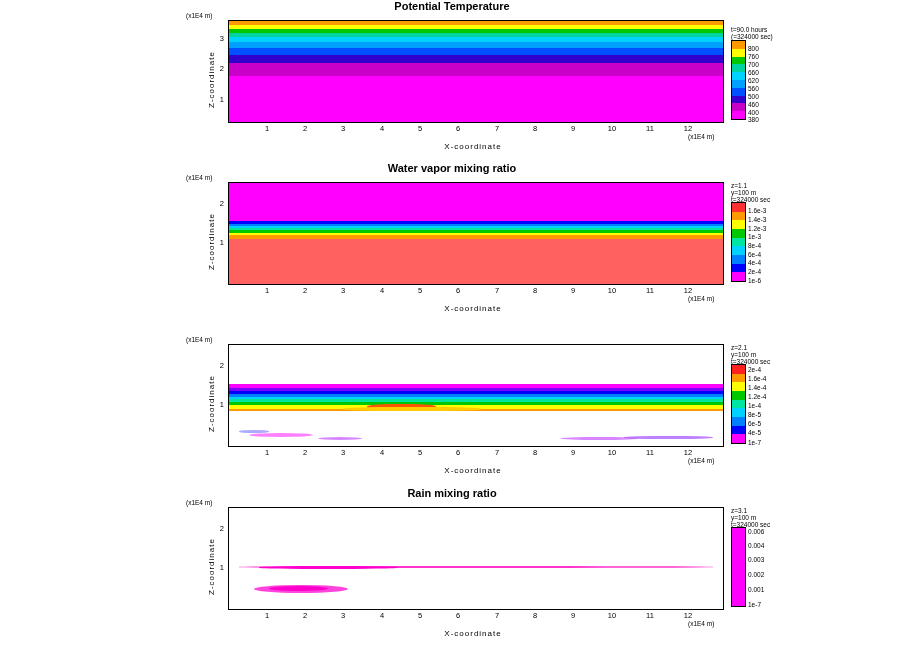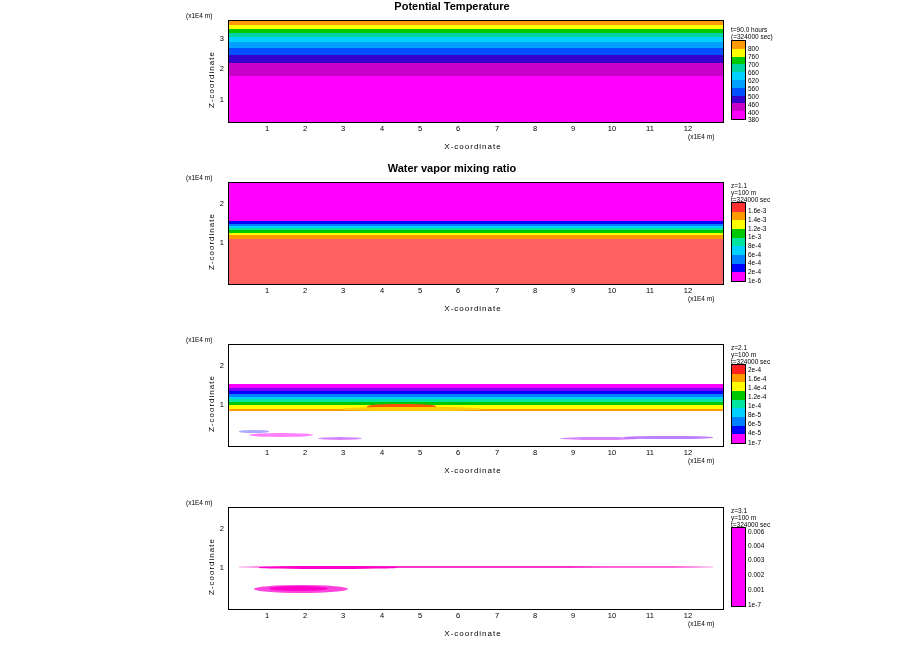--- a/index.html
+++ b/index.html
@@ -218,20 +218,21 @@
   <div class="clab" style="left:748px;top:63px;">1.4e-4</div>
   <div class="clab" style="left:748px;top:72px;">1.2e-4</div>
   <div class="clab" style="left:748px;top:81px;">1e-4</div>
   <div class="clab" style="left:748px;top:90px;">8e-5</div>
   <div class="clab" style="left:748px;top:99px;">6e-5</div>
   <div class="clab" style="left:748px;top:108px;">4e-5</div>
   <div class="clab" style="left:748px;top:118px;">1e-7</div>
 </div>
 
 <div class="panel" style="top:487px;height:160px;">
+  <div class="title" style="top:0px;">Rain mixing ratio</div>
   <div class="unit-top" style="left:186px;top:12px;">(x1E4 m)</div>
   <div class="ylabel" style="left:207px;top:108px;">Z-coordinate</div>
 
   <div class="plotbox" style="left:228px;top:20px;width:494px;height:101px;">
     <div class="dotgrid"></div>
     <div class="blob" style="left:2%;bottom:41%;width:96%;height:1.6%;background:#ff33cc;border-radius:50%;"></div>
     <div class="blob" style="left:6%;bottom:40%;width:28%;height:2.6%;background:#ff00cc;border-radius:50%;"></div>
     <div class="blob" style="left:5%;bottom:16%;width:19%;height:8%;background:#ff44dd;border-radius:50%;"></div>
     <div class="blob" style="left:8%;bottom:18%;width:12%;height:5%;background:#ff00cc;border-radius:50%;"></div>
   </div>

